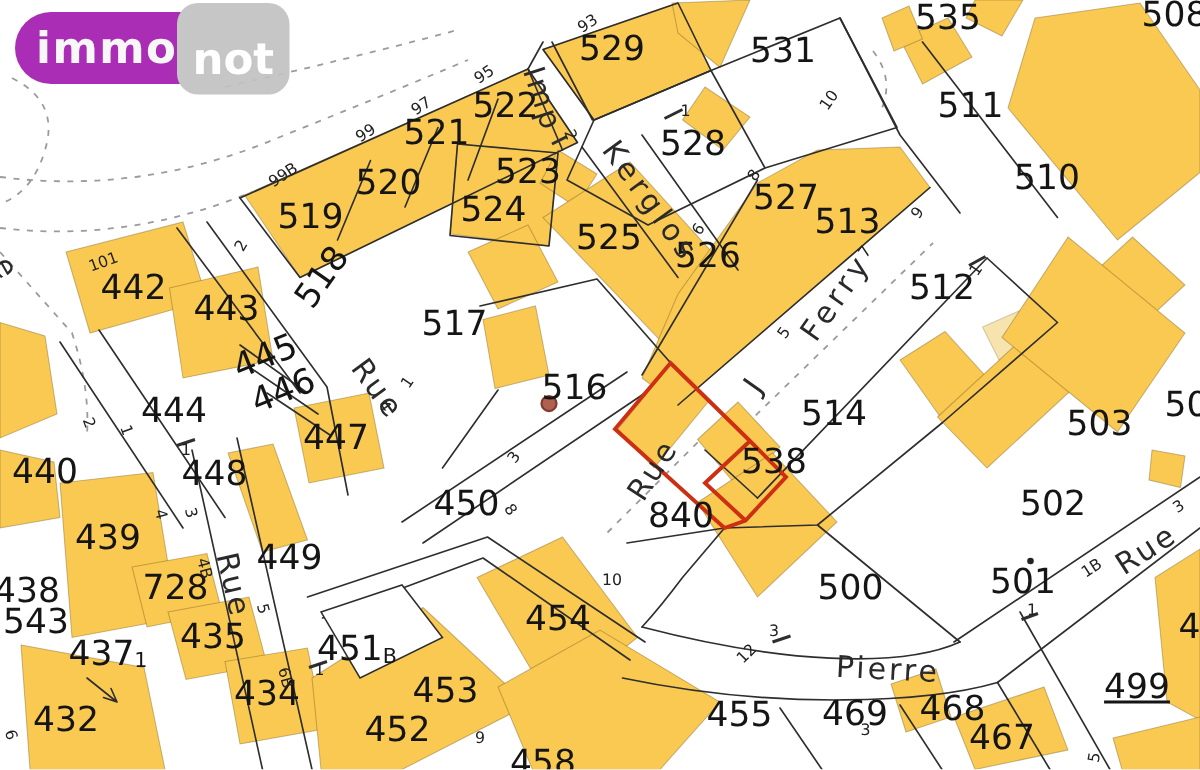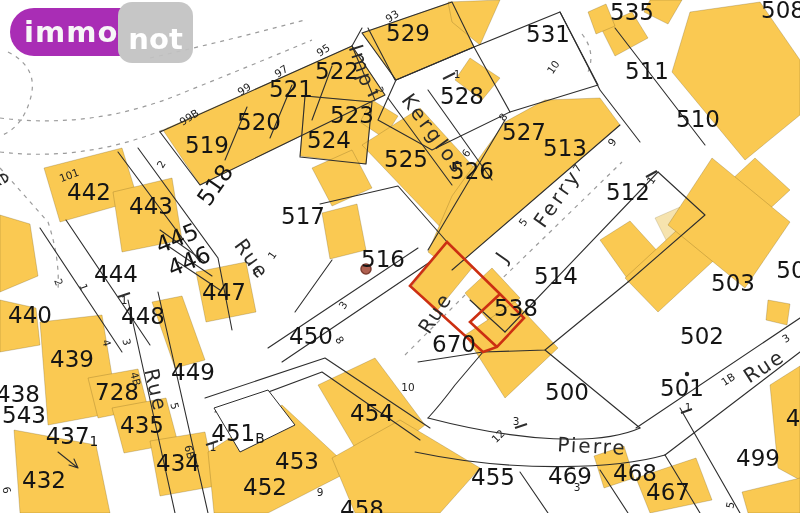--- a/index.html
+++ b/index.html
@@ -161,48 +161,48 @@
       <span class="lbl parcel" style="left: 311px; top: 336px; transform: translate(-50%, -50%) rotate(0deg);">450</span>
       <span class="lbl parcel" style="left: 238px; top: 433px; transform: translate(-50%, -50%) rotate(0deg);">451<span class="sub">B</span></span>
       <span class="lbl parcel" style="left: 265px; top: 487px; transform: translate(-50%, -50%) rotate(0deg);">452</span>
       <span class="lbl parcel" style="left: 297px; top: 461px; transform: translate(-50%, -50%) rotate(0deg);">453</span>
       <span class="lbl parcel" style="left: 372px; top: 413px; transform: translate(-50%, -50%) rotate(0deg);">454</span>
       <span class="lbl parcel" style="left: 493px; top: 477px; transform: translate(-50%, -50%) rotate(0deg);">455</span>
       <span class="lbl parcel" style="left: 362px; top: 509px; transform: translate(-50%, -50%) rotate(0deg);">458</span>
       <span class="lbl parcel" style="left: 668px; top: 492px; transform: translate(-50%, -50%) rotate(0deg);">467</span>
       <span class="lbl parcel" style="left: 635px; top: 473px; transform: translate(-50%, -50%) rotate(0deg);">468</span>
       <span class="lbl parcel" style="left: 570px; top: 476px; transform: translate(-50%, -50%) rotate(0deg);">469</span>
-      <span class="lbl parcel" style="left: 758px; top: 458px; transform: translate(-50%, -50%) rotate(0deg);">499</span>
+      <span class="lbl parcel" style="left: 758px; top: 458px; transform: translate(-50%, -50%) rotate(0deg); text-decoration: underline;">499</span>
       <span class="lbl parcel" style="left: 567px; top: 392px; transform: translate(-50%, -50%) rotate(0deg);">500</span>
       <span class="lbl parcel" style="left: 682px; top: 388px; transform: translate(-50%, -50%) rotate(0deg);">501</span>
       <span class="lbl parcel" style="left: 702px; top: 336px; transform: translate(-50%, -50%) rotate(0deg);">502</span>
       <span class="lbl parcel" style="left: 733px; top: 283px; transform: translate(-50%, -50%) rotate(0deg);">503</span>
       <span class="lbl parcel" style="left: 791px; top: 270px; transform: translate(-50%, -50%) rotate(0deg);">50</span>
       <span class="lbl parcel" style="left: 783px; top: 10px; transform: translate(-50%, -50%) rotate(0deg);">508</span>
       <span class="lbl parcel" style="left: 698px; top: 119px; transform: translate(-50%, -50%) rotate(0deg);">510</span>
       <span class="lbl parcel" style="left: 647px; top: 71px; transform: translate(-50%, -50%) rotate(0deg);">511</span>
       <span class="lbl parcel" style="left: 628px; top: 192px; transform: translate(-50%, -50%) rotate(0deg);">512</span>
       <span class="lbl parcel" style="left: 565px; top: 148px; transform: translate(-50%, -50%) rotate(0deg);">513</span>
       <span class="lbl parcel" style="left: 556px; top: 276px; transform: translate(-50%, -50%) rotate(0deg);">514</span>
-      <span class="lbl parcel" style="left: 454px; top: 344px; transform: translate(-50%, -50%) rotate(0deg);">670</span>
+      <span class="lbl parcel" style="left: 454px; top: 344px; transform: translate(-50%, -50%) rotate(0deg);">840</span>
       <span class="lbl parcel" style="left: 383px; top: 259px; transform: translate(-50%, -50%) rotate(0deg);">516</span>
       <span class="lbl parcel" style="left: 303px; top: 216px; transform: translate(-50%, -50%) rotate(0deg);">517</span>
       <span class="lbl parcel" style="left: 215px; top: 185px; transform: translate(-50%, -50%) rotate(-55deg);">518</span>
       <span class="lbl parcel" style="left: 207px; top: 145px; transform: translate(-50%, -50%) rotate(0deg);">519</span>
       <span class="lbl parcel" style="left: 259px; top: 122px; transform: translate(-50%, -50%) rotate(0deg);">520</span>
       <span class="lbl parcel" style="left: 291px; top: 89px; transform: translate(-50%, -50%) rotate(0deg);">521</span>
       <span class="lbl parcel" style="left: 337px; top: 71px; transform: translate(-50%, -50%) rotate(0deg);">522</span>
       <span class="lbl parcel" style="left: 352px; top: 115px; transform: translate(-50%, -50%) rotate(0deg);">523</span>
       <span class="lbl parcel" style="left: 329px; top: 140px; transform: translate(-50%, -50%) rotate(0deg);">524</span>
       <span class="lbl parcel" style="left: 406px; top: 159px; transform: translate(-50%, -50%) rotate(0deg); text-align: center;">525</span>
       <span class="lbl parcel" style="left: 472px; top: 171px; transform: translate(-50%, -50%) rotate(0deg);">526</span>
       <span class="lbl parcel" style="left: 524px; top: 132px; transform: translate(-50%, -50%) rotate(0deg);">527</span>
       <span class="lbl parcel" style="left: 462px; top: 96px; transform: translate(-50%, -50%) rotate(0deg);">528</span>
       <span class="lbl parcel" style="left: 408px; top: 33px; transform: translate(-50%, -50%) rotate(0deg);">529</span>
-      <span class="lbl parcel" style="left: 548px; top: 34px; transform: translate(-50%, -50%) rotate(0deg);">531</span>
+      <span class="lbl parcel" style="left: 522px; top: 34px; transform: translate(-50%, -50%) rotate(0deg);">531</span>
       <span class="lbl parcel" style="left: 632px; top: 12px; transform: translate(-50%, -50%) rotate(0deg);">535</span>
       <span class="lbl parcel" style="left: 516px; top: 308px; transform: translate(-50%, -50%) rotate(0deg);">538</span>
       <span class="lbl parcel" style="left: 24px; top: 415px; transform: translate(-50%, -50%) rotate(0deg);">543</span>
       <span class="lbl parcel" style="left: 793px; top: 418px; transform: translate(-50%, -50%) rotate(0deg);">4</span>
       <span class="lbl street" style="left: 362px; top: 66px; transform: translate(-50%, -50%) rotate(72deg); letter-spacing: 2px;">Imp</span>
       <span class="lbl street" style="left: 434px; top: 134px; transform: translate(-50%, -50%) rotate(54deg); letter-spacing: 3px;">Kerglos</span>
       <span class="lbl street" style="left: 502px; top: 257px; transform: translate(-50%, -50%) rotate(-55deg);">J</span>
       <span class="lbl street" style="left: 557px; top: 198px; transform: translate(-50%, -50%) rotate(-55deg); letter-spacing: 3px;">Ferry</span>
       <span class="lbl street" style="left: 252px; top: 259px; transform: translate(-50%, -50%) rotate(54deg); letter-spacing: 2px;">Rue</span>
       <span class="lbl street" style="left: 435px; top: 313px; transform: translate(-50%, -50%) rotate(-57deg); letter-spacing: 2px;">Rue</span>

